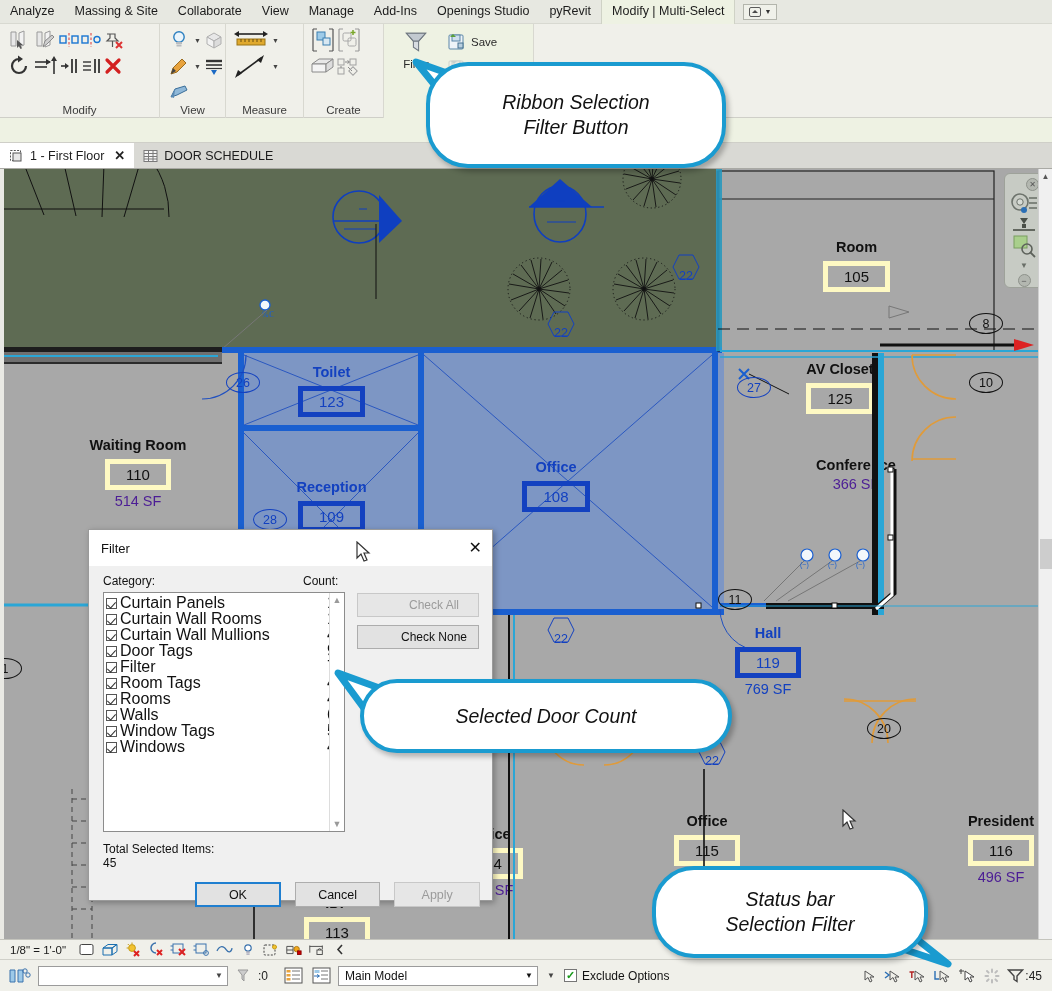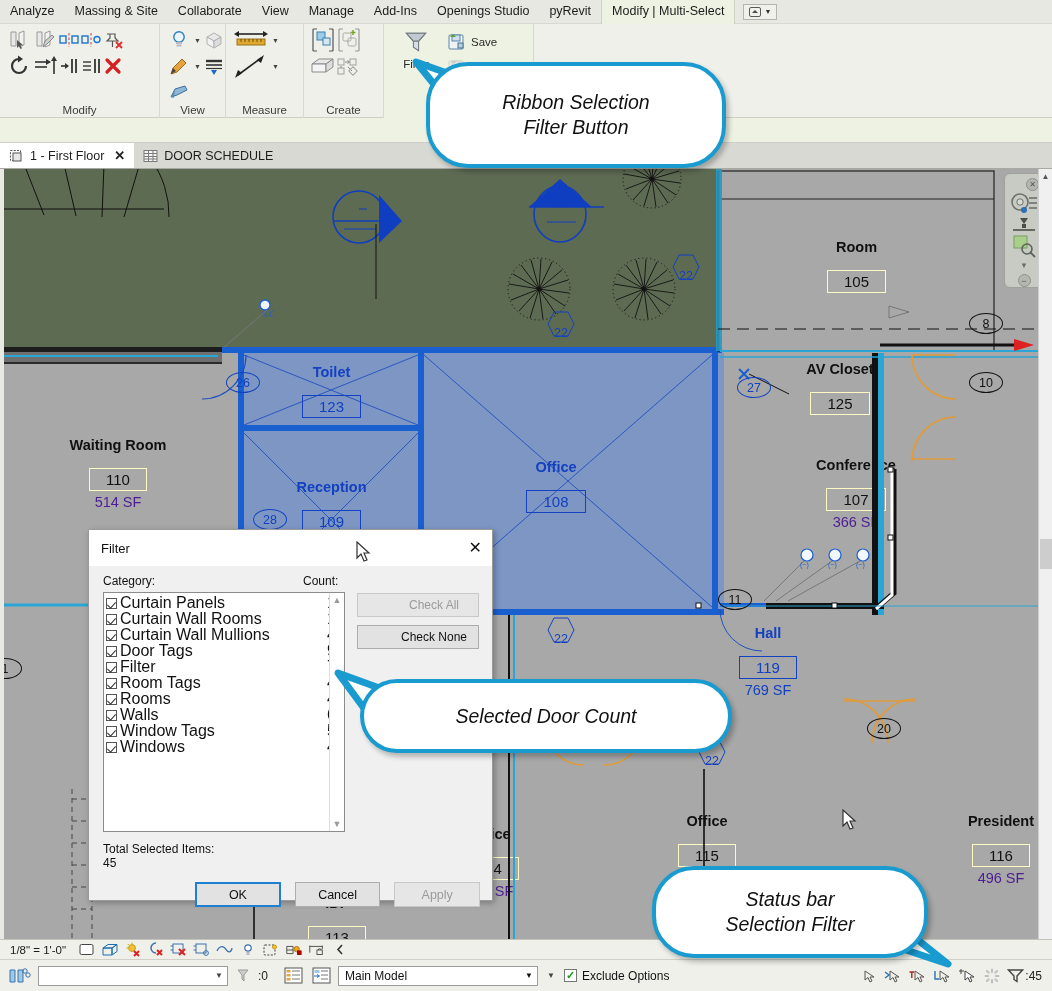--- a/index.html
+++ b/index.html
@@ -127,22 +127,22 @@
   .selblue { position: absolute; background: #7d96c4; }
   .wallsel { position: absolute; background: #1a5fd0; }
   .wallblk { position: absolute; background: #1d1d1d; }
   .wallgry { position: absolute; background: #6f6f6f; }
   .thinline { position: absolute; background: #2b2b2b; }
   .cyanline { position: absolute; background: #2aa6d6; }
 
   .roomlabel { position: absolute; text-align: center; }
   .roomlabel .rname { font-size: 14.5px; font-weight: bold; color: #111; white-space: nowrap; }
   .roomlabel .rnum {
-    font-size: 15px; color: #111; border: 1px solid #fef9c3;
-    background: transparent; padding: 2px 16px; display:inline-block; margin-top: 15px;
+    font-size: 15px; color: #111; border: 5px solid #fef9c3;
+    background: transparent; padding: 2px 16px; display:inline-block; margin-top: 6px;
   }
   .roomlabel .rsf { font-size: 14.5px; color: #4c1d95; margin-top: 3px; }
   .roomlabel.sel .rname, .roomlabel.sel .rnum, .roomlabel.sel .rsf { color: #1341c0; }
   .roomlabel.sel .rnum { border-color: #1341c0; }
 
   .doortag {
     position: absolute; width: 34px; height: 21px;
     border: 1px solid #1341c0; border-radius: 50%;
     display:flex; align-items:center; justify-content:center;
     font-size: 12.5px; color: #1341c0; background: transparent;
@@ -705,39 +705,38 @@
       <div class="roomlabel sel" style="left:255px;top:195px;width:145px;">
         <div class="rname">Toilet</div>
         <div><span class="rnum">123</span></div>
       </div>
 
       <div class="roomlabel" style="left:752px;top:192px;width:168px;">
         <div class="rname">AV Closet</div>
         <div><span class="rnum">125</span></div>
       </div>
 
-      <div class="roomlabel" style="left:28px;top:268px;width:172px;">
+      <div class="roomlabel" style="left:48px;top:268px;width:172px;">
         <div class="rname">Waiting Room</div>
         <div><span class="rnum">110</span></div>
         <div class="rsf">514 SF</div>
       </div>
 
       <div class="roomlabel sel" style="left:250px;top:310px;width:155px;">
         <div class="rname">Reception</div>
         <div><span class="rnum">109</span></div>
       </div>
 
       <div class="roomlabel sel" style="left:478px;top:290px;width:148px;">
         <div class="rname">Office</div>
         <div><span class="rnum">108</span></div>
       </div>
 
       <div class="roomlabel" style="left:768px;top:288px;width:168px;">
         <div class="rname">Conference</div>
-        <div><span class="rnum">107</span></div>
         <div class="rsf">366 SF</div>
       </div>
 
       <div class="roomlabel sel" style="left:692px;top:456px;width:144px;">
         <div class="rname">Hall</div>
         <div><span class="rnum">119</span></div>
         <div class="rsf">769 SF</div>
       </div>
 
       <div class="roomlabel" style="left:416px;top:657px;width:140px;">

